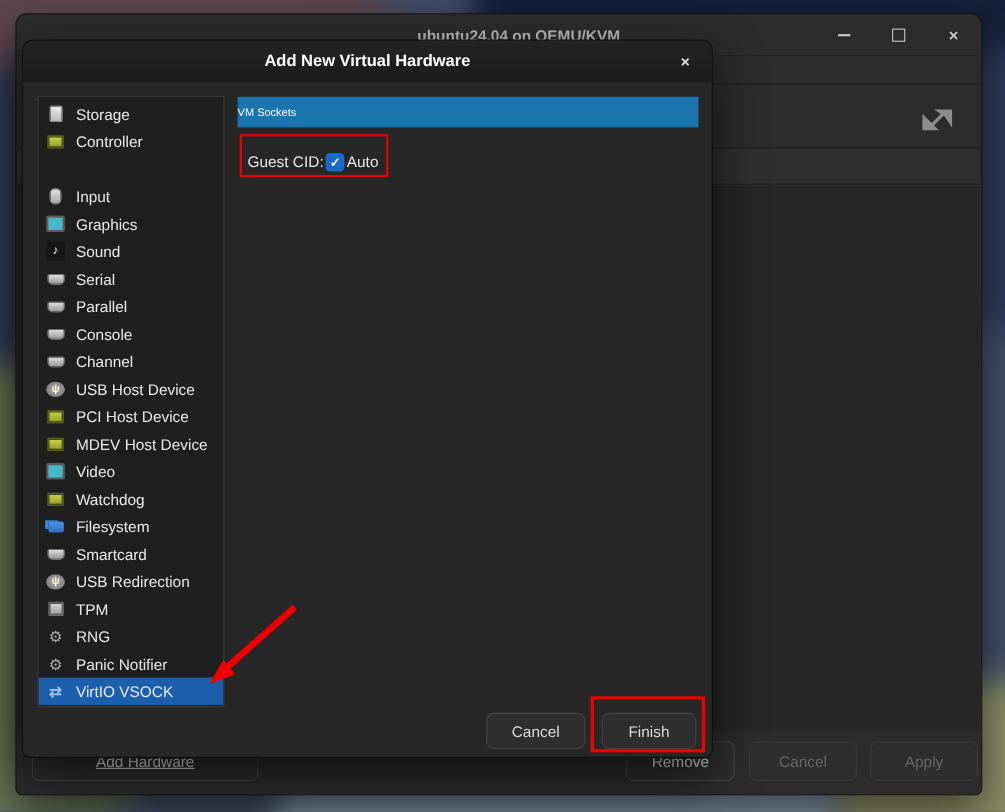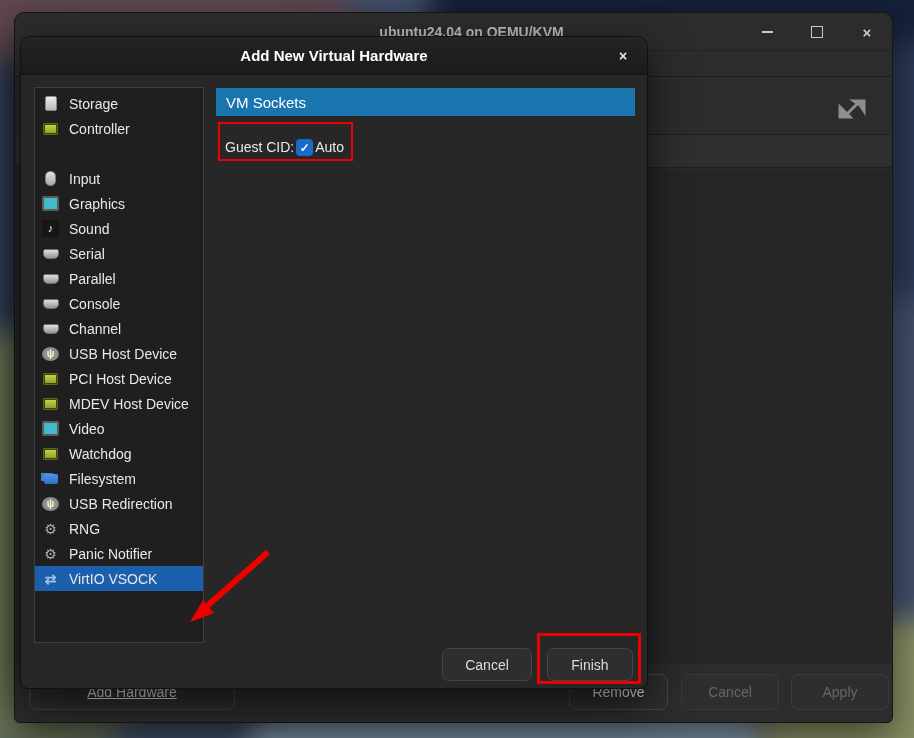--- a/index.html
+++ b/index.html
@@ -74,22 +74,22 @@
   .ic-monitor::before { content:""; width:14px; height:11px; background:#45b8c9; border:2px solid #5b5b5b; border-radius:2px; }
   .ic-speaker { background:#161616; border-radius:2px; color:#f2f2f2; font-size:11px; }
   .ic-serial::before { content:""; width:14px; height:8px; background:linear-gradient(#dedede,#969696); border:1px solid #6e6e6e; border-radius:2px 2px 5px 5px; }
   .ic-usb { background:radial-gradient(#a5a5a5,#777); border-radius:50%; width:14px; height:14px; color:#f6f0c8; font-size:10px; font-weight:bold; }
   .ic-folder::before { content:""; width:14px; height:10px; background:linear-gradient(#4a95ec,#2f6fc4); border-radius:1px 2px 2px 2px; box-shadow:-4px -2px 0 -1px #3b82d6; }
   .ic-gear { color:#aeaeae; font-size:14px; }
   .ic-arrows { color:#9fc0e8; font-size:14px; font-weight:bold; }
 
   
   .panel { position:absolute; left:195px; top:51px; width:419px; height:555px; }
-  .panel-header { height:28px; background:#1a74ae; color:#ffffff; font-size:15px;
-    display:flex; align-items:center; padding-left:10px; }
+  .panel-header { height:28px; background:#1a74ae; color:#ffffff; font-size:10px;
+    display:flex; align-items:center; }
   .tabbar { margin-top:13px; height:36px; background:#1c1c1c; display:flex; align-items:stretch; padding-left:12px; }
   .tab { position:relative; display:flex; align-items:center; justify-content:center;
     padding:0 22px; color:#cfcfcf; font-size:14px; }
   .tab.active { color:#e8e8e8; }
   .tab.active::after { content:""; position:absolute; left:10px; right:10px; bottom:0; height:3px; background:#1b6aab; }
   .panel-content { position:relative; height:445px; background:#272727; }
 
   .guest-cid-box { position:absolute; left:2px; top:6px; border:2px solid #ee0000;
     display:inline-flex; align-items:flex-start; gap:2px; padding:15px 7px 3px 5px; }
   .field-label { color:#e8e8e8; font-size:14px; }
@@ -214,22 +214,30 @@
   </div>
       <div class="side-row">
     <span class="icon ic-chip"></span>
     <span class="side-label">Watchdog</span>
   </div>
       <div class="side-row">
     <span class="icon ic-folder"></span>
     <span class="side-label">Filesystem</span>
   </div>
       <div class="side-row">
+    <span class="icon ic-serial"></span>
+    <span class="side-label">Smartcard</span>
+  </div>
+      <div class="side-row">
     <span class="icon ic-usb">ψ</span>
     <span class="side-label">USB Redirection</span>
+  </div>
+      <div class="side-row">
+    <span class="icon ic-chipgray"></span>
+    <span class="side-label">TPM</span>
   </div>
       <div class="side-row">
     <span class="icon ic-gear">⚙</span>
     <span class="side-label">RNG</span>
   </div>
       <div class="side-row">
     <span class="icon ic-gear">⚙</span>
     <span class="side-label">Panic Notifier</span>
   </div>
       <div class="side-row selected">

